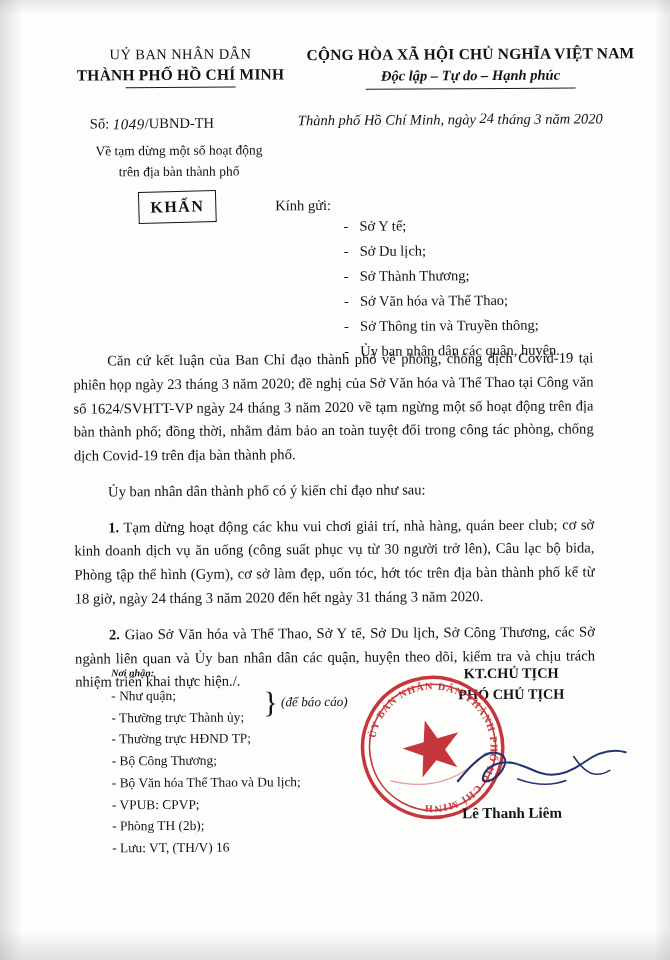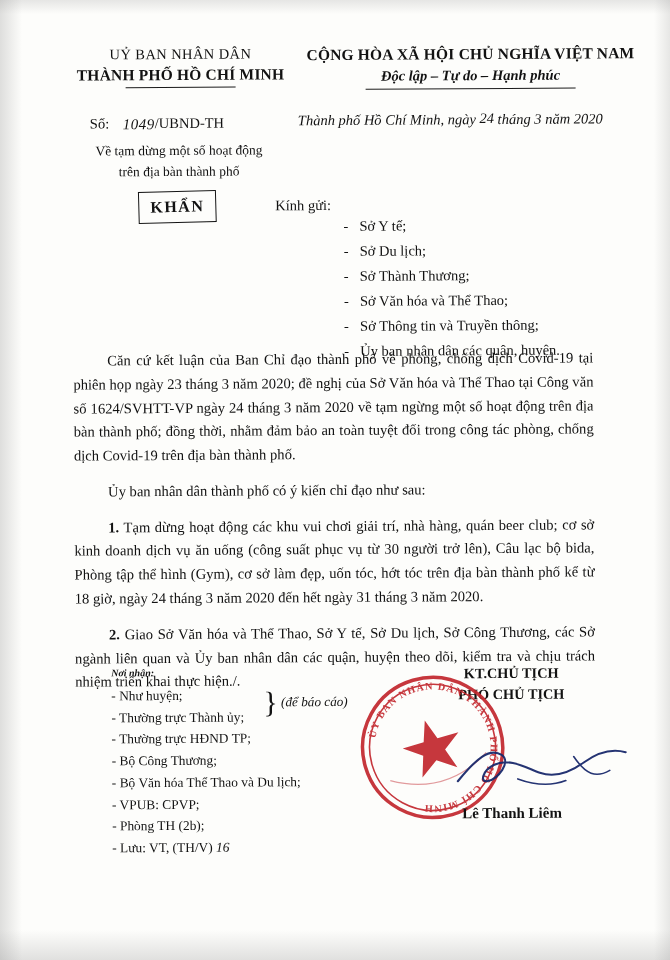--- a/index.html
+++ b/index.html
@@ -95,21 +95,20 @@
     white-space: nowrap;
   }
   .num-hand {
     font-family: "Liberation Serif", serif;
     font-style: italic;
     font-size: 15px;
     letter-spacing: 0.5px;
     border-bottom: 0;
     position: relative;
     top: 1px;
-    margin-left: 10px;
   }
   .subject {
     position: absolute;
     left: 66px; top: 140px;
     width: 230px;
     text-align: center;
     font-size: 13.5px;
     line-height: 1.55;
   }
   .place-date {
@@ -197,21 +196,20 @@
     white-space: nowrap;
   }
   .brace .bracket {
     font-size: 30px;
     line-height: 0;
     position: relative;
     top: 6px;
     font-style: normal;
   }
   .luu-hand {
-    font-style: italic;
     font-size: 13.5px;
   }
 
   .signblock {
     position: absolute;
     left: 400px; top: 664px;
     width: 220px;
     text-align: center;
     font-size: 14.3px;
     font-weight: bold;
@@ -304,21 +302,21 @@
         <span>Tạm dừng hoạt động các khu vui chơi giải trí, nhà hàng, quán beer club; cơ sở kinh doanh dịch vụ ăn uống (công suất phục vụ từ 30 người trở lên), Câu lạc bộ bida, Phòng tập thể hình (Gym), cơ sở làm đẹp, uốn tóc, hớt tóc trên địa bàn thành phố kể từ 18 giờ, ngày 24 tháng 3 năm 2020 đến hết ngày 31 tháng 3 năm 2020.</span>
       </p>
       <p>
         <span class="bold">2.</span>
         <span>Giao Sở Văn hóa và Thể Thao, Sở Y tế, Sở Du lịch, Sở Công Thương, các Sở ngành liên quan và Ủy ban nhân dân các quận, huyện theo dõi, kiểm tra và chịu trách nhiệm triển khai thực hiện./.</span>
       </p>
     </div>
 
     <div class="noinhan-title">Nơi nhận:</div>
     <div class="noinhan">
-      <div>- Như huyện;</div>
+      <div>- Như quận;</div>
       <div>- Thường trực Thành ủy;</div>
       <div>- Thường trực HĐND TP;</div>
       <div>- Bộ Công Thương;</div>
       <div>- Bộ Văn hóa Thể Thao và Du lịch;</div>
       <div>- VPUB: CPVP;</div>
       <div>- Phòng TH (2b);</div>
       <div>
         <span>- Lưu: VT, (TH/V)</span>
         <span class="luu-hand">16</span>
       </div>

